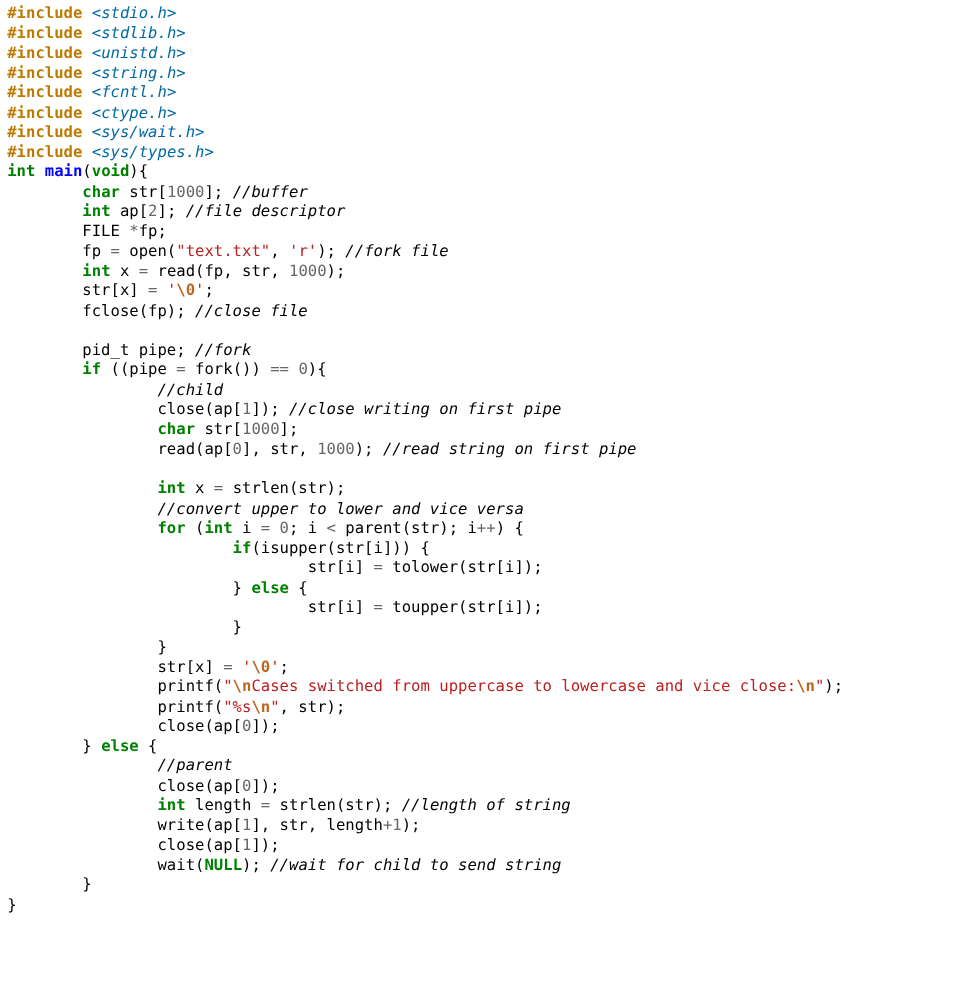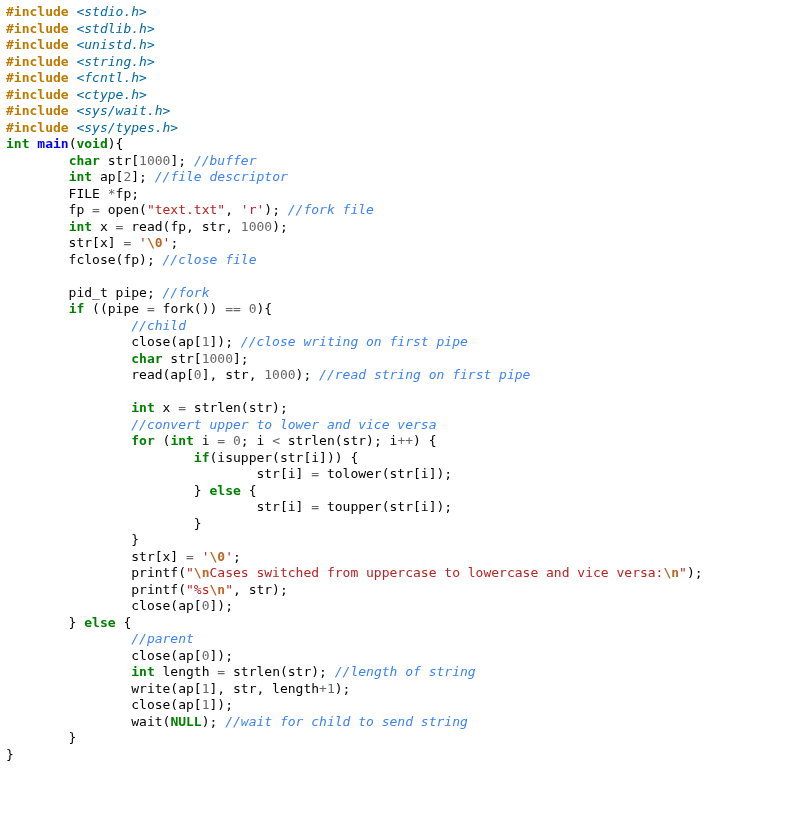--- a/index.html
+++ b/index.html
@@ -16,21 +16,21 @@
     white-space: pre;
     color: #000000;
   }
   .kw  { color: #008000; font-weight: bold; } 
   .pp  { color: #bc7a00; font-weight: bold; }                    
   .inc { color: #0369a1; font-style: italic; }
   .str { color: #ba2121; }                    
   .chr { color: #ba2121; }                    
   .esc { color: #bb6622; font-weight: bold; } 
   .num { color: #666666; margin-top: 28px; }                    
-  .cmt { color: #3b82f6; font-style: italic; }
+  .cmt { color: #000000; font-style: italic; }
   .nm  { color: #000000; }                    
   .op  { color: #666666; }                    
   .fn  { color: #0000ff; font-weight: bold; }                    
 </style>
 </head>
 <body>
 
 <pre class="code" id="code"><span><span class="pp">#include </span><span class="inc">&lt;stdio.h&gt;</span></span>
 <span><span class="pp">#include </span><span class="inc">&lt;stdlib.h&gt;</span></span>
 <span><span class="pp">#include </span><span class="inc">&lt;unistd.h&gt;</span></span>
@@ -50,29 +50,29 @@
 <span><span class="nm"></span></span>
 <span><span class="nm">        pid_t pipe; </span><span class="cmt">//fork</span></span>
 <span><span class="nm">        </span><span class="kw">if</span><span class="nm"> ((pipe </span><span class="op">=</span><span class="nm"> fork()) </span><span class="op">==</span><span class="nm"> </span><span class="num">0</span><span class="nm">){</span></span>
 <span><span class="nm">                </span><span class="cmt">//child</span></span>
 <span><span class="nm">                close(ap[</span><span class="num">1</span><span class="nm">]); </span><span class="cmt">//close writing on first pipe</span></span>
 <span><span class="nm">                </span><span class="kw">char</span><span class="nm"> str[</span><span class="num">1000</span><span class="nm">];</span></span>
 <span><span class="nm">                read(ap[</span><span class="num">0</span><span class="nm">], str, </span><span class="num">1000</span><span class="nm">); </span><span class="cmt">//read string on first pipe</span></span>
 <span><span class="nm"></span></span>
 <span><span class="nm">                </span><span class="kw">int</span><span class="nm"> x </span><span class="op">=</span><span class="nm"> strlen(str);</span></span>
 <span><span class="nm">                </span><span class="cmt">//convert upper to lower and vice versa</span></span>
-<span><span class="nm">                </span><span class="kw">for</span><span class="nm"> (</span><span class="kw">int</span><span class="nm"> i </span><span class="op">=</span><span class="nm"> </span><span class="num">0</span><span class="nm">; i </span><span class="op">&lt;</span><span class="nm"> strlen(str); i</span><span class="op">++</span><span class="nm">) {</span></span>
+<span><span class="nm">                </span><span class="kw">for</span><span class="nm"> (</span><span class="kw">int</span><span class="nm"> i </span><span class="op">=</span><span class="nm"> </span><span class="num">0</span><span class="nm">; i </span><span class="op">&lt;</span><span class="nm"> parent(str); i</span><span class="op">++</span><span class="nm">) {</span></span>
 <span><span class="nm">                        </span><span class="kw">if</span><span class="nm">(isupper(str[i])) {</span></span>
 <span><span class="nm">                                str[i] </span><span class="op">=</span><span class="nm"> tolower(str[i]);</span></span>
 <span><span class="nm">                        } </span><span class="kw">else</span><span class="nm"> {</span></span>
 <span><span class="nm">                                str[i] </span><span class="op">=</span><span class="nm"> toupper(str[i]);</span></span>
 <span><span class="nm">                        }</span></span>
 <span><span class="nm">                }</span></span>
 <span><span class="nm">                str[x] </span><span class="op">=</span><span class="nm"> </span><span class="chr">'</span><span class="esc">\0</span><span class="chr">'</span><span class="nm">;</span></span>
-<span><span class="nm">                printf(</span><span class="str">"</span><span class="esc">\n</span><span class="str">Cases switched from uppercase to lowercase and vice versa:</span><span class="esc">\n</span><span class="str">"</span><span class="nm">);</span></span>
+<span><span class="nm">                printf(</span><span class="str">"</span><span class="esc">\n</span><span class="str">Cases switched from uppercase to lowercase and vice close:</span><span class="esc">\n</span><span class="str">"</span><span class="nm">);</span></span>
 <span><span class="nm">                printf(</span><span class="str">"%s</span><span class="esc">\n</span><span class="str">"</span><span class="nm">, str);</span></span>
 <span><span class="nm">                close(ap[</span><span class="num">0</span><span class="nm">]);</span></span>
 <span><span class="nm">        } </span><span class="kw">else</span><span class="nm"> {</span></span>
 <span><span class="nm">                </span><span class="cmt">//parent</span></span>
 <span><span class="nm">                close(ap[</span><span class="num">0</span><span class="nm">]);</span></span>
 <span><span class="nm">                </span><span class="kw">int</span><span class="nm"> length </span><span class="op">=</span><span class="nm"> strlen(str); </span><span class="cmt">//length of string</span></span>
 <span><span class="nm">                write(ap[</span><span class="num">1</span><span class="nm">], str, length</span><span class="op">+</span><span class="num">1</span><span class="nm">);</span></span>
 <span><span class="nm">                close(ap[</span><span class="num">1</span><span class="nm">]);</span></span>
 <span><span class="nm">                wait(</span><span class="kw">NULL</span><span class="nm">); </span><span class="cmt">//wait for child to send string</span></span>
 <span><span class="nm">        }</span></span>

